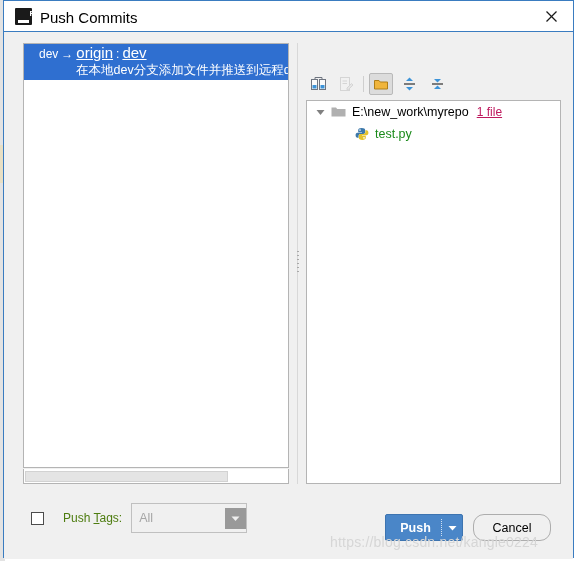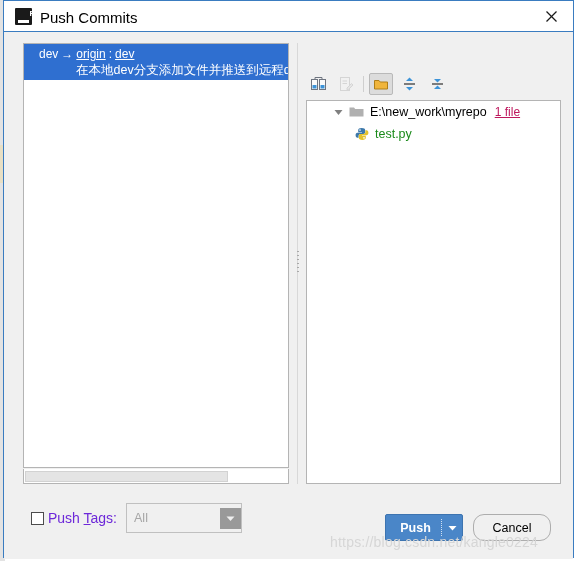--- a/index.html
+++ b/index.html
@@ -136,21 +136,21 @@
     box-sizing: border-box;
     cursor: pointer;
   }
   .commit-row .seg {
     color: #ffffff;
     font-size: 12px;
     white-space: nowrap;
   }
   .commit-row .lnk {
     color: #ffffff;
-    font-size: 12px;
+    font-size: 15px;
     text-decoration: underline;
     white-space: nowrap;
   }
   .commit-row .arrow {
     color: #ffffff;
     font-size: 12px;
     padding: 0 3px;
   }
   .commit-row .colon {
     color: #ffffff;
@@ -263,21 +263,21 @@
     overflow: hidden;
   }
   .tree-row {
     position: relative;
     height: 22px;
     display: flex;
     align-items: center;
     white-space: nowrap;
     cursor: pointer;
   }
-  .tree-row.dir { padding-left: 24px; }
+  .tree-row.dir { padding-left: 6px; }
   .tree-row.file { padding-left: 48px; }
   .tri {
     width: 14px;
     display: flex;
     align-items: center;
     justify-content: center;
     cursor: pointer;
   }
   .folder-icon { margin: 0 6px 0 4px; display: flex; align-items: center; }
   .dir-label {
@@ -304,23 +304,23 @@
     align-items: center;
   }
   .chk {
     width: 13px; height: 13px;
     background: #ffffff;
     border: 1px solid #4c4c4c;
     box-sizing: border-box;
     cursor: pointer;
   }
   .pushtags-label {
-    margin-left: 4px;
-    font-size: 14px;
-    color: #6d28d9;
+    margin-left: 19px;
+    font-size: 12px;
+    color: #4d7c0f;
     white-space: nowrap;
     cursor: pointer;
   }
   .pushtags-label u { text-decoration: underline; }
   .combo {
     margin-left: 9px;
     width: 116px; height: 30px;
     background: #f0f0f0;
     border: 1px solid #c0c0c0;
     box-sizing: border-box;

